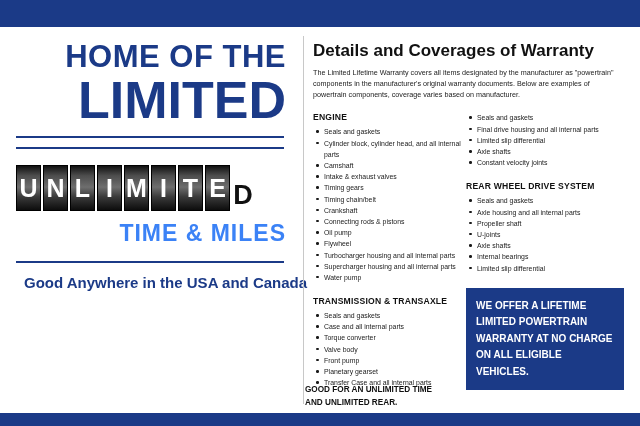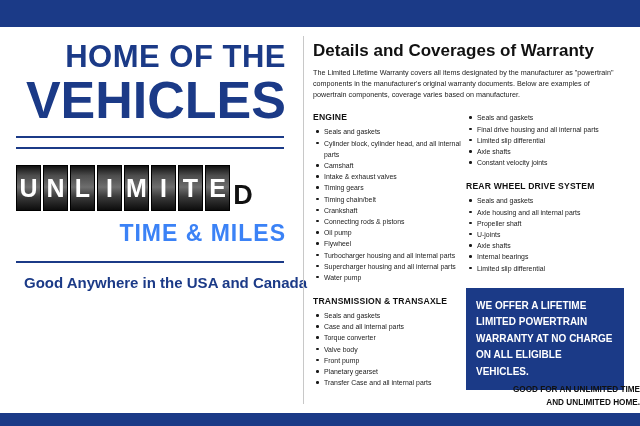--- a/index.html
+++ b/index.html
@@ -207,37 +207,37 @@
     line-height: 1.65;
     padding: 10px 10px;
     width: 158px;
     box-sizing: border-box;
   }
   .bottom-note {
     position: absolute;
     left: 305px;
     bottom: 17px;
     width: 335px;
-    text-align: right;
+    text-align: left;
     font-size: 8.2px;
     font-weight: bold;
     color: #111;
     line-height: 1.5;
   }
 </style>
 </head>
 <body>
 
 <div class="page">
 
   <div class="top-bar"></div>
 
   <div class="left-panel">
     <div class="home-of-the">HOME OF THE</div>
-    <div class="lifetime">VEHICLES</div>
+    <div class="lifetime">LIMITED</div>
     <div class="rule"></div>
     <div class="rule"></div>
 
     <div class="odometer">
       <div class="odo-cell">U</div>
       <div class="odo-cell">N</div>
       <div class="odo-cell">L</div>
       <div class="odo-cell">I</div>
       <div class="odo-cell">M</div>
       <div class="odo-cell">I</div>
@@ -310,18 +310,18 @@
         </ul>
 
         <div class="promo-box">WE OFFER A LIFETIME LIMITED POWERTRAIN WARRANTY AT NO CHARGE ON ALL ELIGIBLE VEHICLES.</div>
       </div>
 
     </div>
   </div>
 
   <div class="bottom-note">
     <div>GOOD FOR AN UNLIMITED TIME</div>
-    <div>AND UNLIMITED HOME.</div>
+    <div>AND UNLIMITED REAR.</div>
   </div>
 
   <div class="bottom-bar"></div>
 
 </div>
 
 </body></html>

